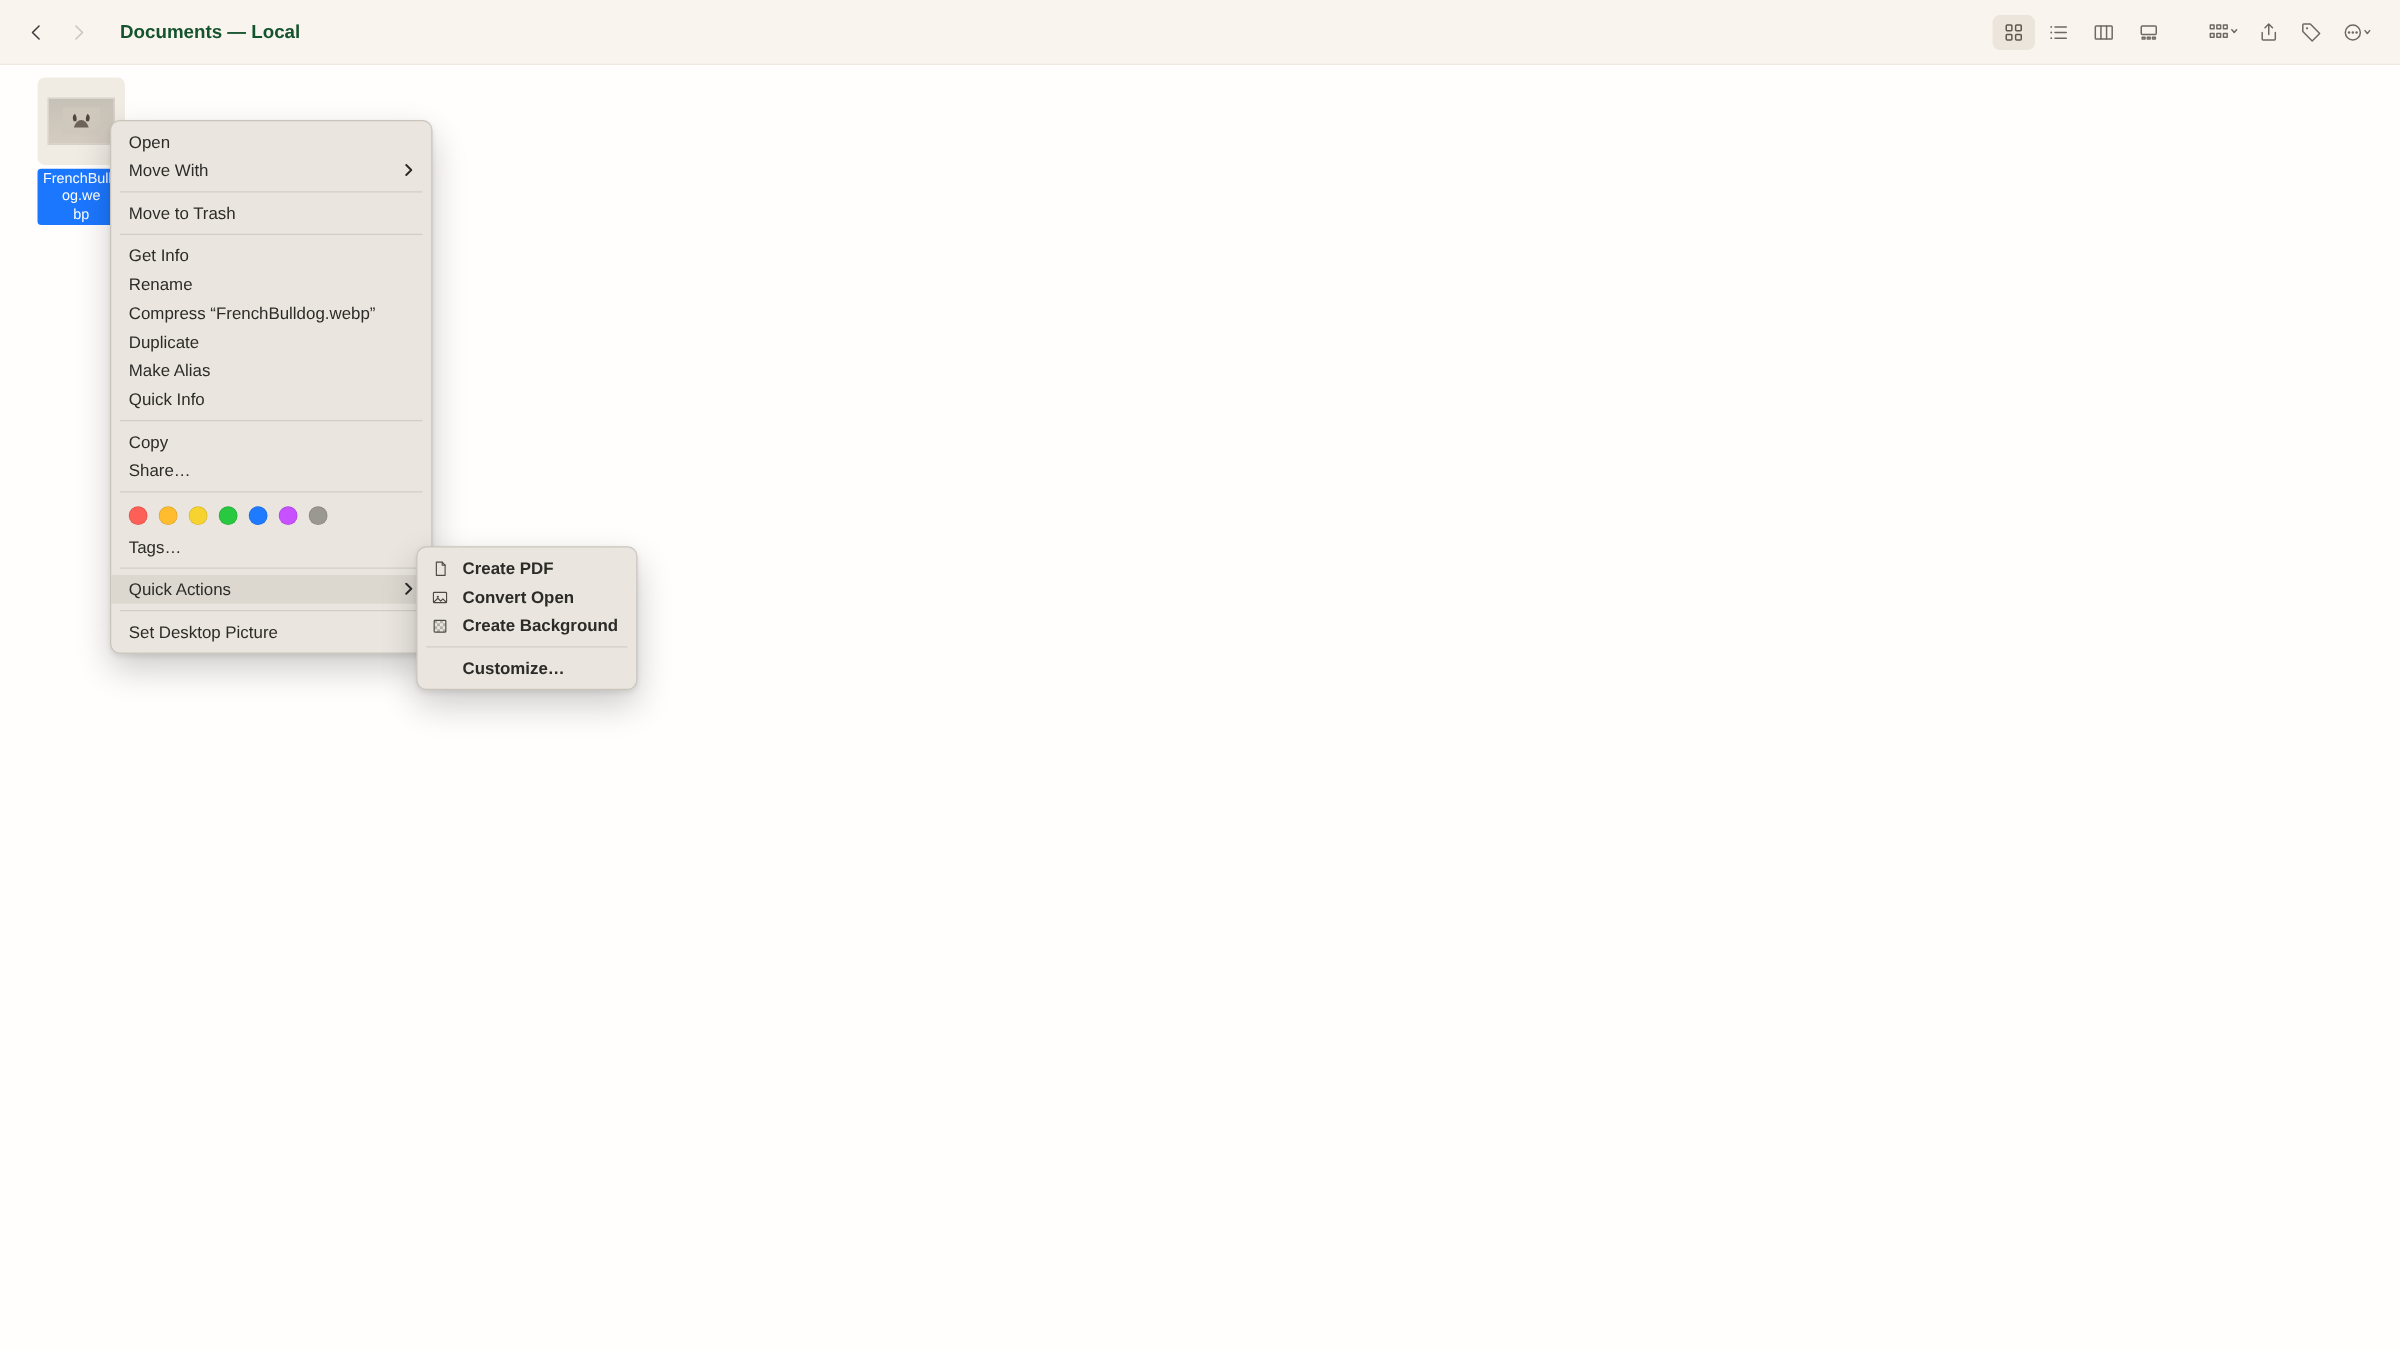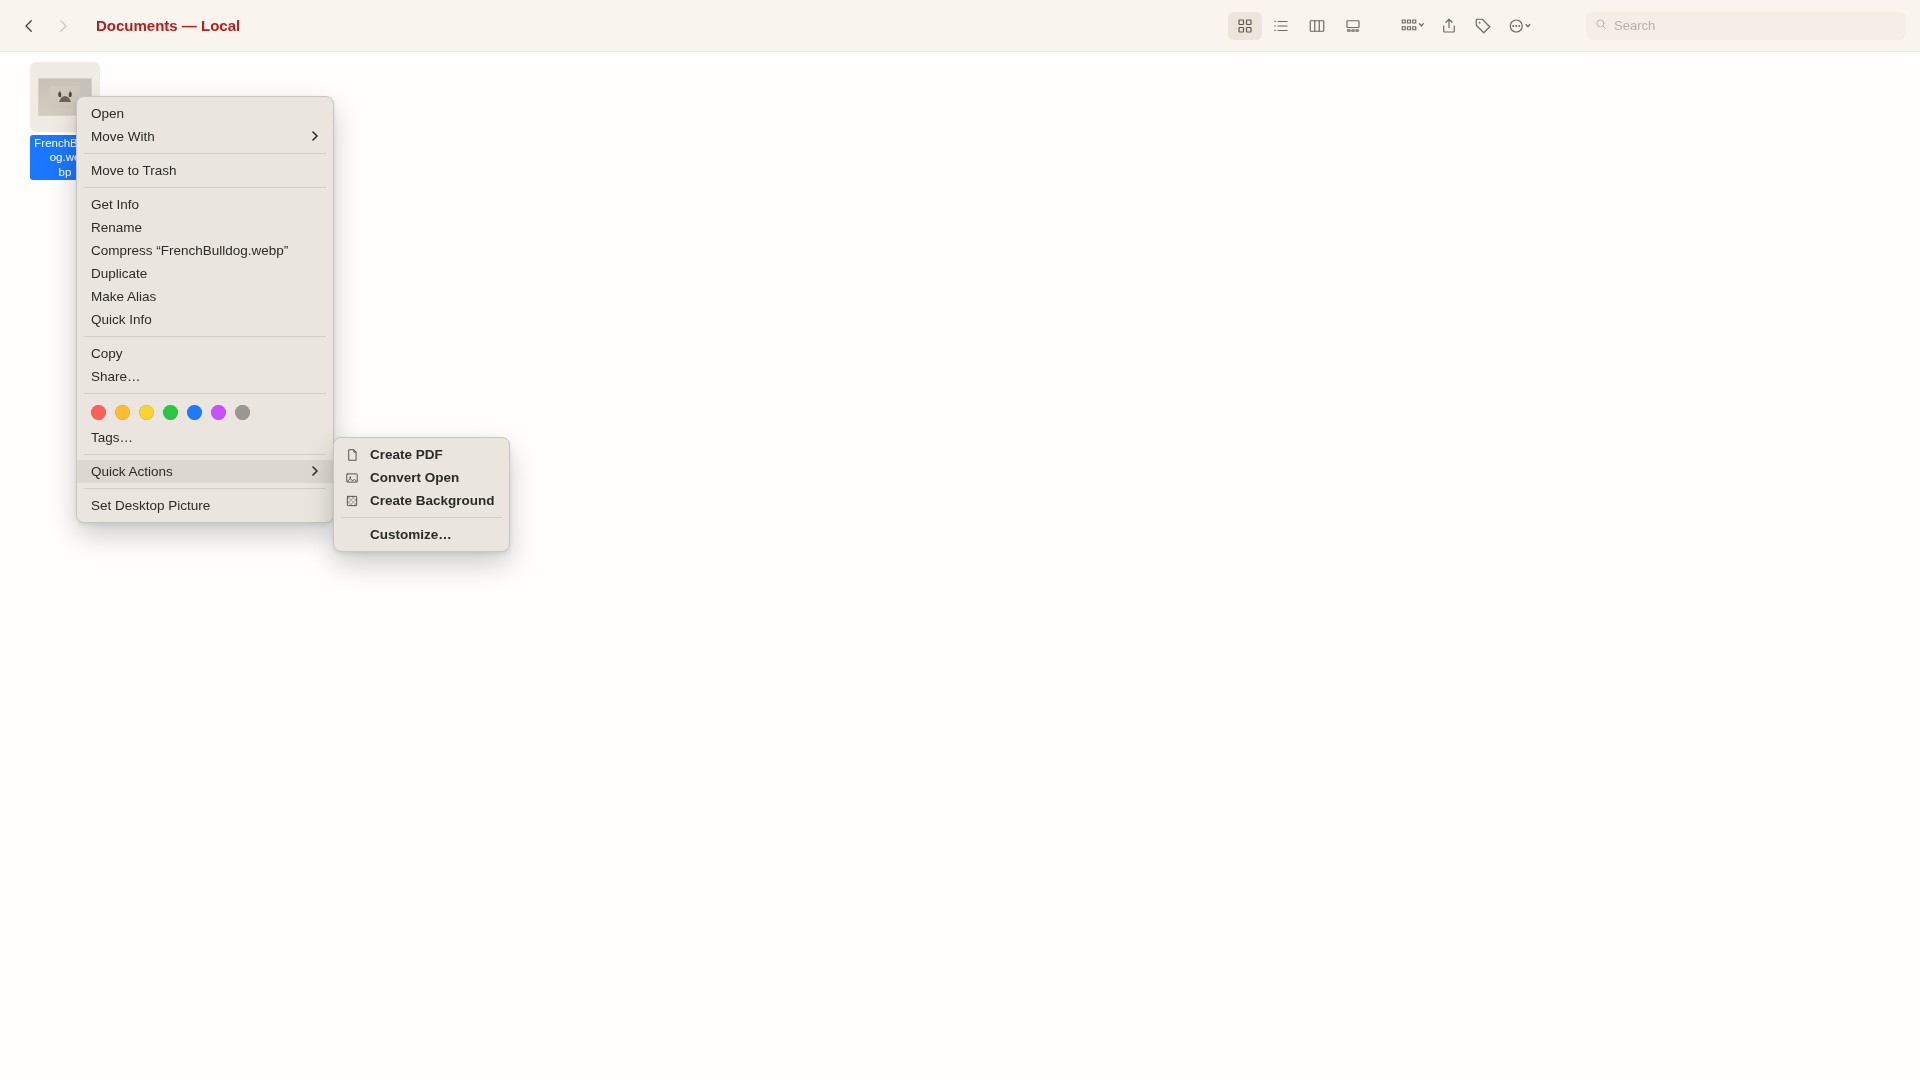--- a/index.html
+++ b/index.html
@@ -18,21 +18,21 @@
   }
   .nav-btn {
     width: 30px; height: 30px;
     display: flex; align-items: center; justify-content: center;
     border-radius: 6px;
     color: #3a3a3a;
     margin-right: 4px;
   }
   .nav-btn.disabled { color: #c9c5be; }
   .title {
-    font-size: 15px; font-weight: 600; color: #b91c1c;
+    font-size: 15px; font-weight: 600; color: #14532d;
     margin-left: 14px;
   }
   .spacer { flex: 1; }
 
   .tb-group { display: flex; align-items: center; gap: 2px; }
   .tb-btn {
     width: 34px; height: 28px;
     display: flex; align-items: center; justify-content: center;
     border-radius: 6px;
     color: #6e6a62;
@@ -101,21 +101,21 @@
   .ctx {
     position: absolute;
     background: #eae6df;
     border: 1px solid #c9c5bd;
     border-radius: 8px;
     box-shadow: 0 12px 28px rgba(0,0,0,.20), 0 2px 4px rgba(0,0,0,.08);
     padding: 5px 0;
     font-size: 13.5px;
     color: #2c2b28;
   }
-  .ctx.main { left: 76px; top: 44px; width: 258px; }
+  .ctx.main { left: 88px; top: 44px; width: 258px; }
   .ctx.sub  { left: 333px; top: 385px; width: 177px; }
 
   .mi {
     padding: 4px 14px;
     display: flex; align-items: center;
     position: relative;
     min-height: 21px;
   } 
   .mi.hl { background: #dcd8d0; gap: 20px; }
   .mi .arrow {
@@ -219,29 +219,20 @@
   <div class="tb-btn wider">
     <svg width="26" height="18" viewBox="0 0 32 24">
         <circle class="stroke" cx="11" cy="12" r="8"></circle>
         <circle cx="7" cy="12" r="1.3" fill="currentColor"></circle>
         <circle cx="11" cy="12" r="1.3" fill="currentColor"></circle>
         <circle cx="15" cy="12" r="1.3" fill="currentColor"></circle>
         <path class="stroke" d="M24 10l2.5 3 2.5-3" stroke-width="1.2"></path>
       </svg>
   </div>
 
-  <div class="search-wrap">
-    <span>
-      <svg width="14" height="14" viewBox="0 0 24 24">
-          <circle class="stroke" cx="11" cy="11" r="6"></circle>
-          <path class="stroke" d="M20 20l-4-4"></path>
-        </svg>
-    </span>
-    <input type="text" placeholder="Search" style="">
-  </div>
 </div>
 
 <div class="content">
 
   <div class="file">
     <div class="thumb-shell">
       <div class="thumb">
         <svg width="30" height="22" viewBox="0 0 30 22">
           <rect x="0" y="0" width="30" height="22" fill="#cfc8bd"></rect>
           <path d="M9 16 q2 -6 6 -6 q4 0 6 6" fill="#6d6357"></path>

